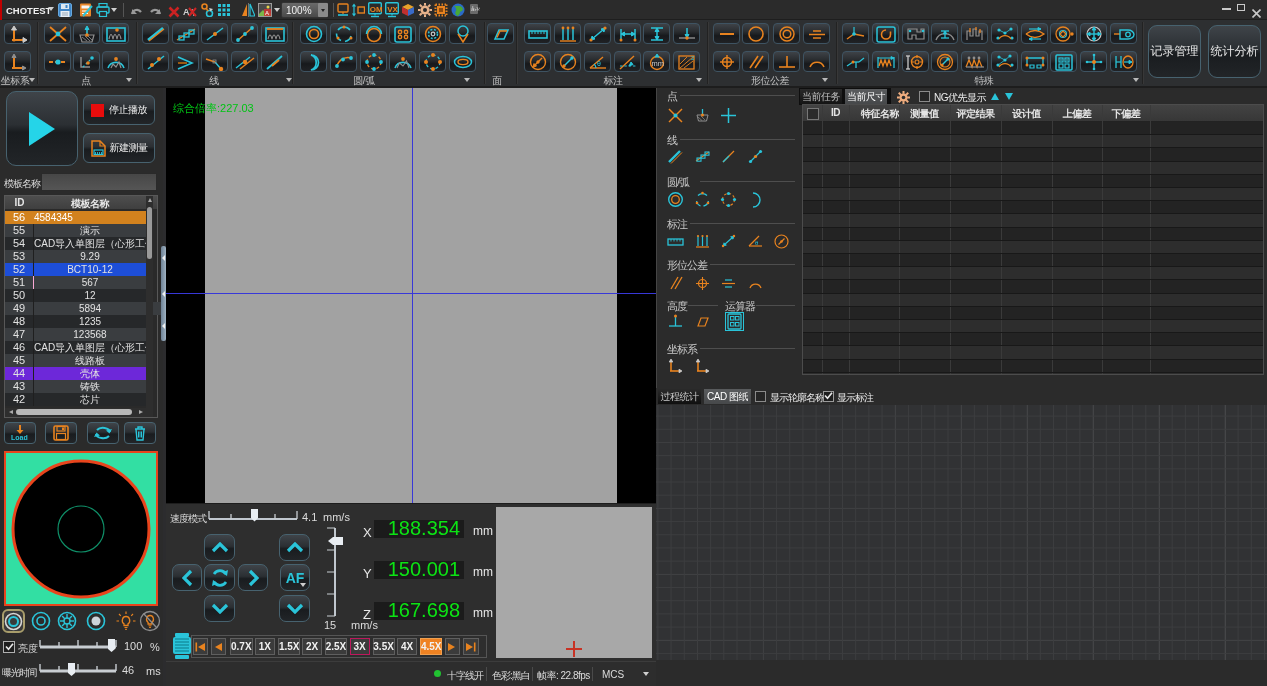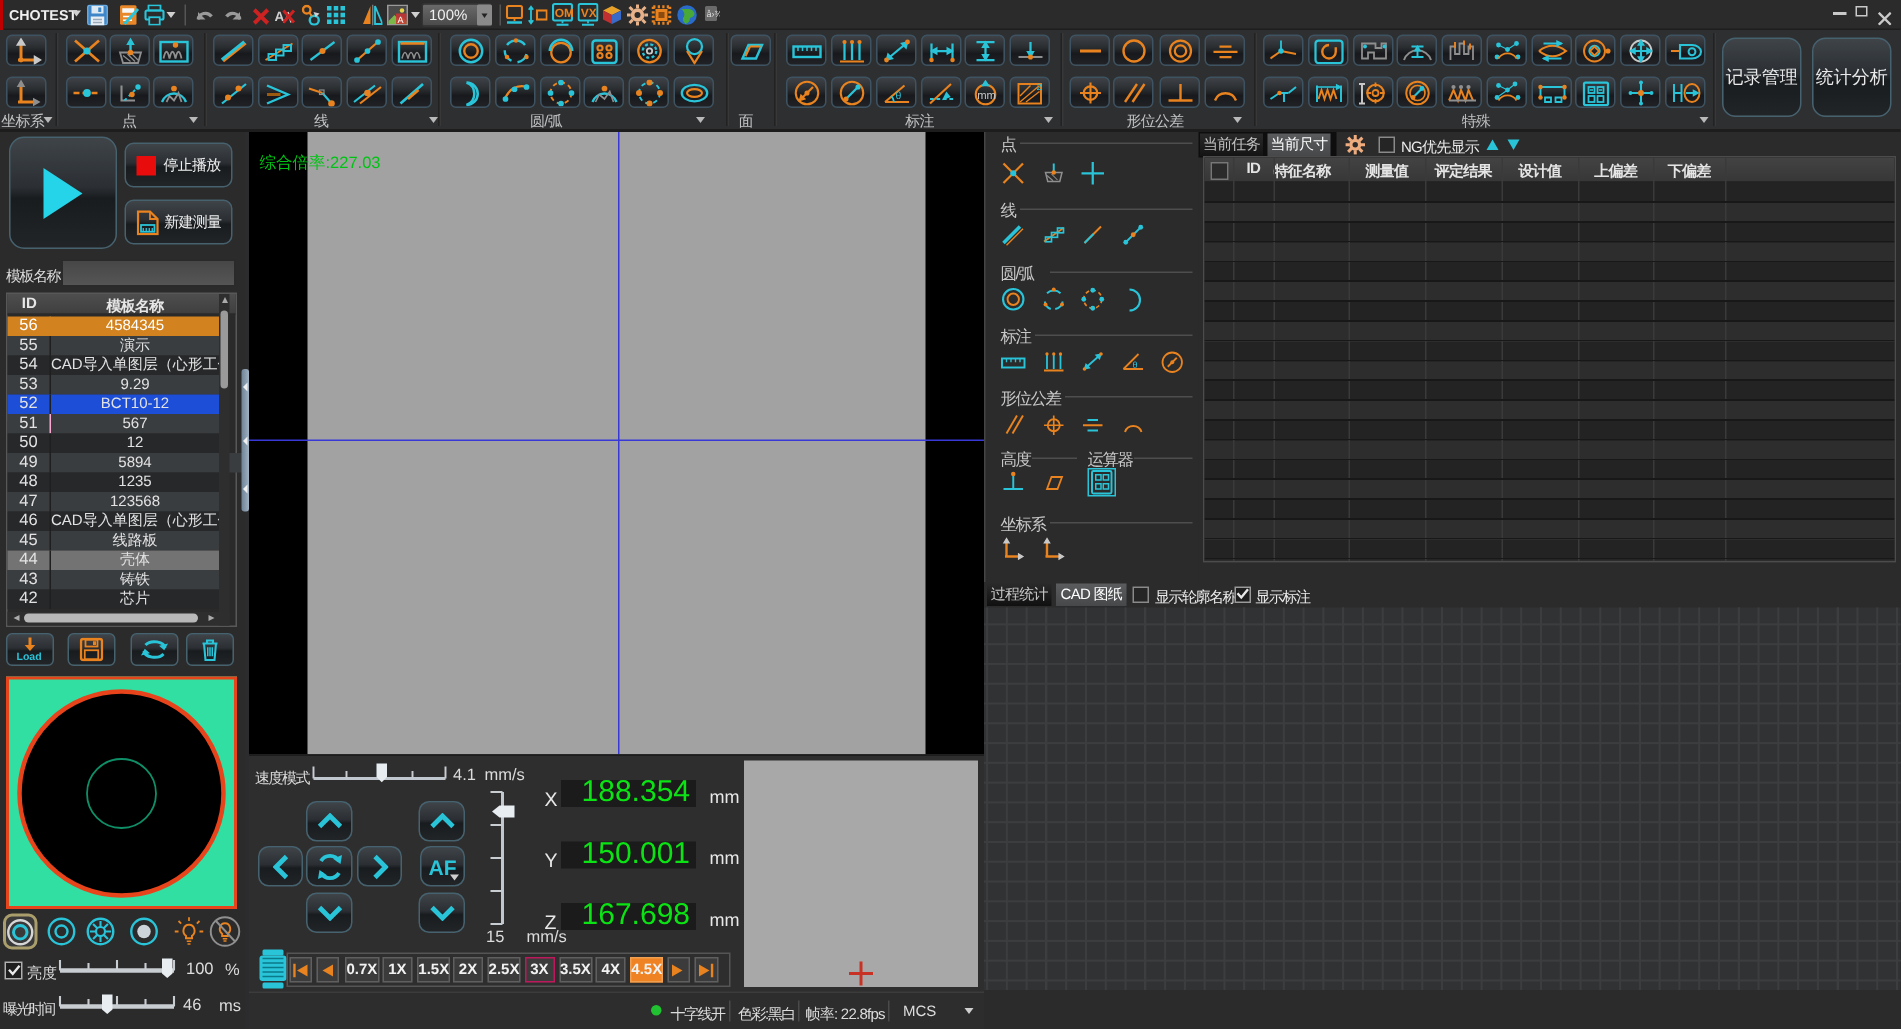--- a/index.html
+++ b/index.html
@@ -774,21 +774,21 @@
     </div>
     <div class="ab" style="left:4px;top:89px;font-size:10px;color:#dcdcdc;letter-spacing:-1px">模板名称</div>
     <div class="ab" style="left:41px;top:85px;width:116px;height:18px;background:linear-gradient(180deg,#474747,#555);border:1px solid #2a2a2a"></div>
     <div class="ab" style="left:4px;top:107px;width:154px;height:223px;border:1px solid #585858;background:#2a2a2a">
       <div class="ab" style="left:0;top:0;width:152px;height:14px;background:linear-gradient(180deg,#4e4e4e,#3f3f3f);border-bottom:1px solid #2a2a2a">
         <div class="ab" style="left:0;top:1px;width:29px;text-align:center;font-size:10px;font-weight:bold;color:#e6e6e6">ID</div>
         <div class="ab" style="left:29px;top:1px;width:112px;text-align:center;font-size:10px;font-weight:bold;color:#e6e6e6;letter-spacing:-0.5px">模板名称</div>
       </div>
       <div class="ab" style="left:0;top:15px;width:141px;height:13px;background:#d2821e">
         <div class="ab" style="left:0;top:0px;width:29px;height:13px;text-align:center;font-size:11px;line-height:13px;color:#fff;border-right:1px solid #d2821e">56</div>
-        <div class="ab" style="left:29px;top:0px;width:112px;height:13px;text-align:center;font-size:10px;line-height:13px;color:#fff;white-space:nowrap;overflow:hidden">4584345</div>
+        <div class="ab" style="left:29px;top:0px;width:112px;height:13px;font-size:10px;line-height:13px;color:#fff;white-space:nowrap;overflow:hidden">4584345</div>
       </div>
       <div class="ab" style="left:0;top:28px;width:141px;height:13px;background:#3a3d40">
         <div class="ab" style="left:0;top:0px;width:29px;height:13px;text-align:center;font-size:11px;line-height:13px;color:#e2e2e2;border-right:1px solid #1f1f1f">55</div>
         <div class="ab" style="left:29px;top:0px;width:112px;height:13px;text-align:center;font-size:10px;line-height:13px;color:#e2e2e2;white-space:nowrap;overflow:hidden">演示</div>
       </div>
       <div class="ab" style="left:0;top:41px;width:141px;height:13px;background:#26282a">
         <div class="ab" style="left:0;top:0px;width:29px;height:13px;text-align:center;font-size:11px;line-height:13px;color:#e2e2e2;border-right:1px solid #1f1f1f">54</div>
         <div class="ab" style="left:29px;top:0px;width:112px;height:13px;text-align:center;font-size:10px;line-height:13px;color:#e2e2e2;white-space:nowrap;overflow:hidden">CAD导入单图层（心形工件...</div>
       </div>
       <div class="ab" style="left:0;top:54px;width:141px;height:13px;background:#3a3d40">
@@ -820,21 +820,21 @@
         <div class="ab" style="left:29px;top:0px;width:112px;height:13px;text-align:center;font-size:10px;line-height:13px;color:#e2e2e2;white-space:nowrap;overflow:hidden">123568</div>
       </div>
       <div class="ab" style="left:0;top:145px;width:141px;height:13px;background:#26282a">
         <div class="ab" style="left:0;top:0px;width:29px;height:13px;text-align:center;font-size:11px;line-height:13px;color:#e2e2e2;border-right:1px solid #1f1f1f">46</div>
         <div class="ab" style="left:29px;top:0px;width:112px;height:13px;text-align:center;font-size:10px;line-height:13px;color:#e2e2e2;white-space:nowrap;overflow:hidden">CAD导入单图层（心形工件...</div>
       </div>
       <div class="ab" style="left:0;top:158px;width:141px;height:13px;background:#3a3d40">
         <div class="ab" style="left:0;top:0px;width:29px;height:13px;text-align:center;font-size:11px;line-height:13px;color:#e2e2e2;border-right:1px solid #1f1f1f">45</div>
         <div class="ab" style="left:29px;top:0px;width:112px;height:13px;text-align:center;font-size:10px;line-height:13px;color:#e2e2e2;white-space:nowrap;overflow:hidden">线路板</div>
       </div>
-      <div class="ab" style="left:0;top:171px;width:141px;height:13px;background:#737373">
+      <div class="ab" style="left:0;top:171px;width:141px;height:13px;background:#6d28d9">
         <div class="ab" style="left:0;top:0px;width:29px;height:13px;text-align:center;font-size:11px;line-height:13px;color:#e2e2e2;border-right:1px solid #1f1f1f">44</div>
         <div class="ab" style="left:29px;top:0px;width:112px;height:13px;text-align:center;font-size:10px;line-height:13px;color:#e2e2e2;white-space:nowrap;overflow:hidden">壳体</div>
       </div>
       <div class="ab" style="left:0;top:184px;width:141px;height:13px;background:#3a3d40">
         <div class="ab" style="left:0;top:0px;width:29px;height:13px;text-align:center;font-size:11px;line-height:13px;color:#e2e2e2;border-right:1px solid #1f1f1f">43</div>
         <div class="ab" style="left:29px;top:0px;width:112px;height:13px;text-align:center;font-size:10px;line-height:13px;color:#e2e2e2;white-space:nowrap;overflow:hidden">铸铁</div>
       </div>
       <div class="ab" style="left:0;top:197px;width:141px;height:13px;background:#26282a">
         <div class="ab" style="left:0;top:0px;width:29px;height:13px;text-align:center;font-size:11px;line-height:13px;color:#e2e2e2;border-right:1px solid #1f1f1f">42</div>
         <div class="ab" style="left:29px;top:0px;width:112px;height:13px;text-align:center;font-size:10px;line-height:13px;color:#e2e2e2;white-space:nowrap;overflow:hidden">芯片</div>
@@ -1317,21 +1317,21 @@
         <rect x="5.5" y="-0.2" width="2" height="3" fill="#efad7f" transform="rotate(270 6.5 6.5)"></rect>
         <rect x="5.5" y="-0.2" width="2" height="3" fill="#efad7f" transform="rotate(315 6.5 6.5)"></rect>
       </svg></div>
     <div class="chk" style="left:120px;top:3px;width:11px;height:11px"></div>
     <div class="ab" style="left:135px;top:3px;font-size:10px;color:#ececec;letter-spacing:-0.5px">NG优先显示</div>
     <div class="ab" style="left:192px;top:5px;width:0;height:0;border-left:4.5px solid transparent;border-right:4.5px solid transparent;border-bottom:7px solid #2ac4d9"></div>
     <div class="ab" style="left:206px;top:5px;width:0;height:0;border-left:4.5px solid transparent;border-right:4.5px solid transparent;border-top:7px solid #2ac4d9"></div>
     <div class="ab" style="left:3px;top:16px;width:462px;height:271px;border:1px solid #4c4c4c;background:#1d1d1d;overflow:hidden">
       <div class="ab" style="left:0;top:0;width:460px;height:17px;background:linear-gradient(180deg,#434343,#373737);border-bottom:1px solid #222"></div>
       <div class="ab" style="left:19px;top:2px;width:27px;text-align:center;font-size:10px;font-weight:bold;color:#e4e4e4;letter-spacing:-0.5px">ID</div>
-      <div class="ab" style="left:40px;top:2px;width:50px;text-align:center;font-size:10px;font-weight:bold;color:#e4e4e4;letter-spacing:-0.5px">特征名称</div>
+      <div class="ab" style="left:58px;top:2px;width:50px;text-align:left;font-size:10px;font-weight:bold;color:#e4e4e4;letter-spacing:-0.5px">特征名称</div>
       <div class="ab" style="left:96px;top:2px;width:51px;text-align:center;font-size:10px;font-weight:bold;color:#e4e4e4;letter-spacing:-0.5px">测量值</div>
       <div class="ab" style="left:147px;top:2px;width:51px;text-align:center;font-size:10px;font-weight:bold;color:#e4e4e4;letter-spacing:-0.5px">评定结果</div>
       <div class="ab" style="left:198px;top:2px;width:51px;text-align:center;font-size:10px;font-weight:bold;color:#e4e4e4;letter-spacing:-0.5px">设计值</div>
       <div class="ab" style="left:249px;top:2px;width:50px;text-align:center;font-size:10px;font-weight:bold;color:#e4e4e4;letter-spacing:-0.5px">上偏差</div>
       <div class="ab" style="left:299px;top:2px;width:48px;text-align:center;font-size:10px;font-weight:bold;color:#e4e4e4;letter-spacing:-0.5px">下偏差</div>
       <div class="chk" style="left:4px;top:2.5px;width:12px;height:12px;border-color:#777;background:#2b2b2b"></div>
       <div class="ab" style="left:0;top:17px;width:460px;height:13.2px;background:#232323"></div>
       <div class="ab" style="left:0;top:30.2px;width:460px;height:13.2px;background:#2d2d2d"></div>
       <div class="ab" style="left:0;top:43.4px;width:460px;height:13.2px;background:#232323"></div>
       <div class="ab" style="left:0;top:56.599999999999994px;width:460px;height:13.2px;background:#2d2d2d"></div>

